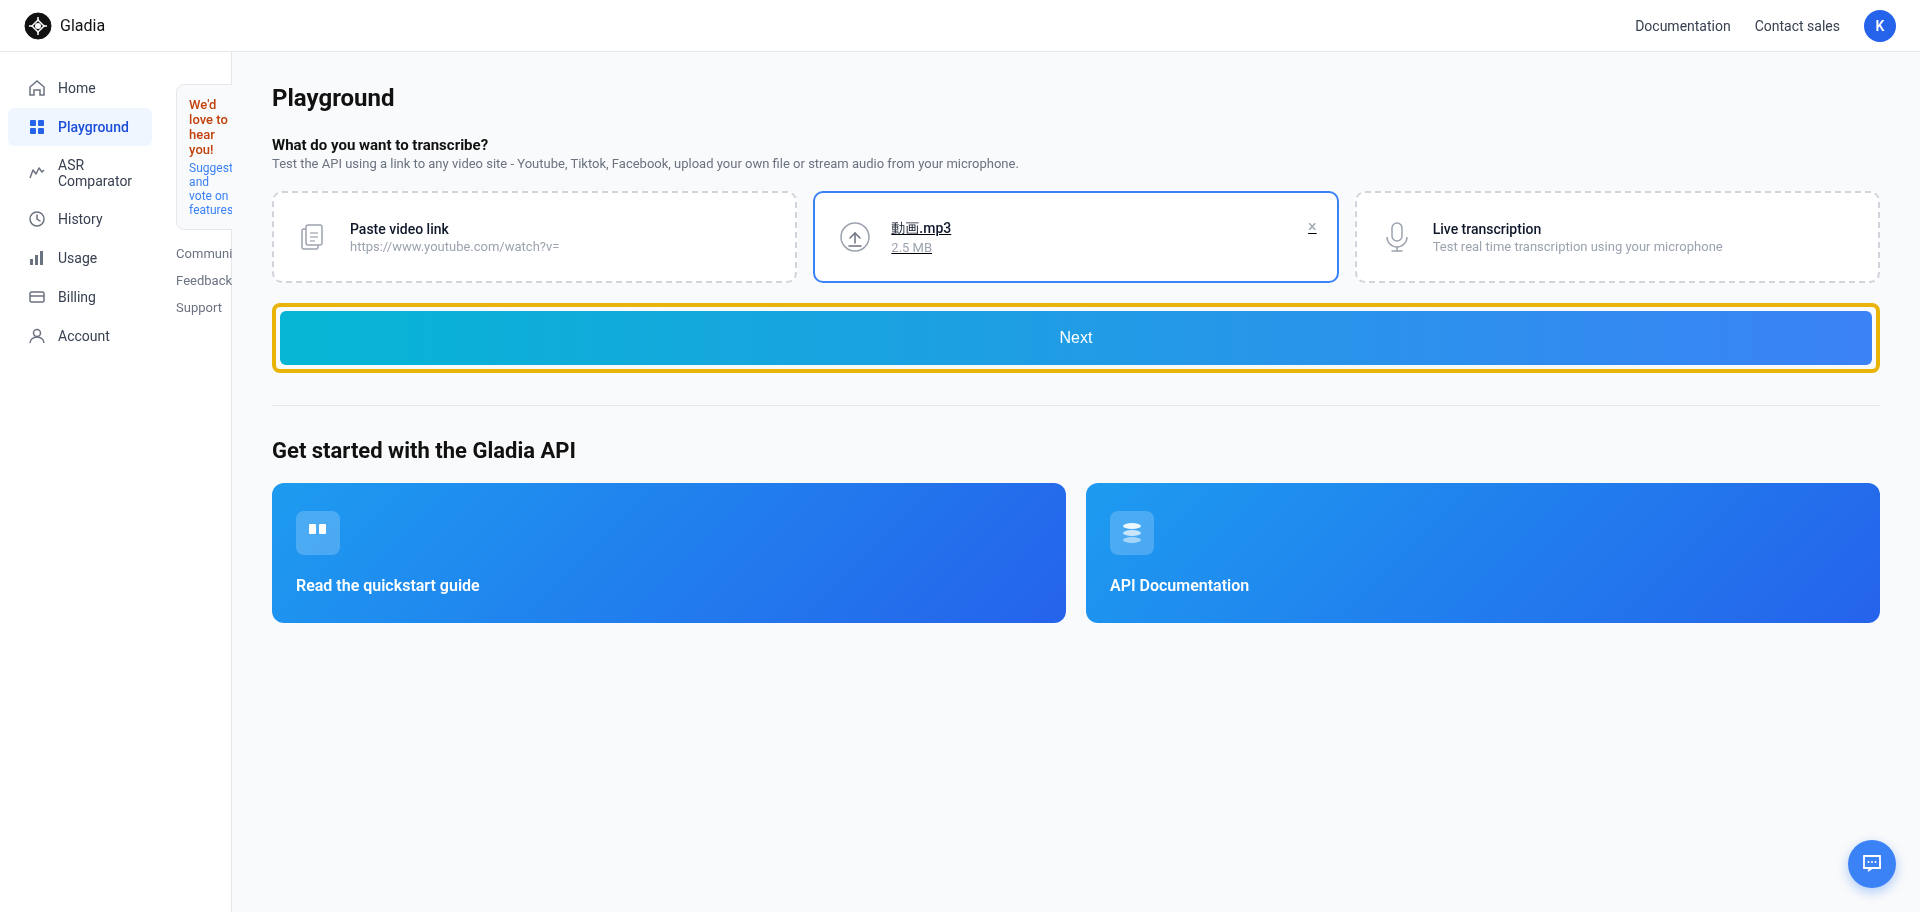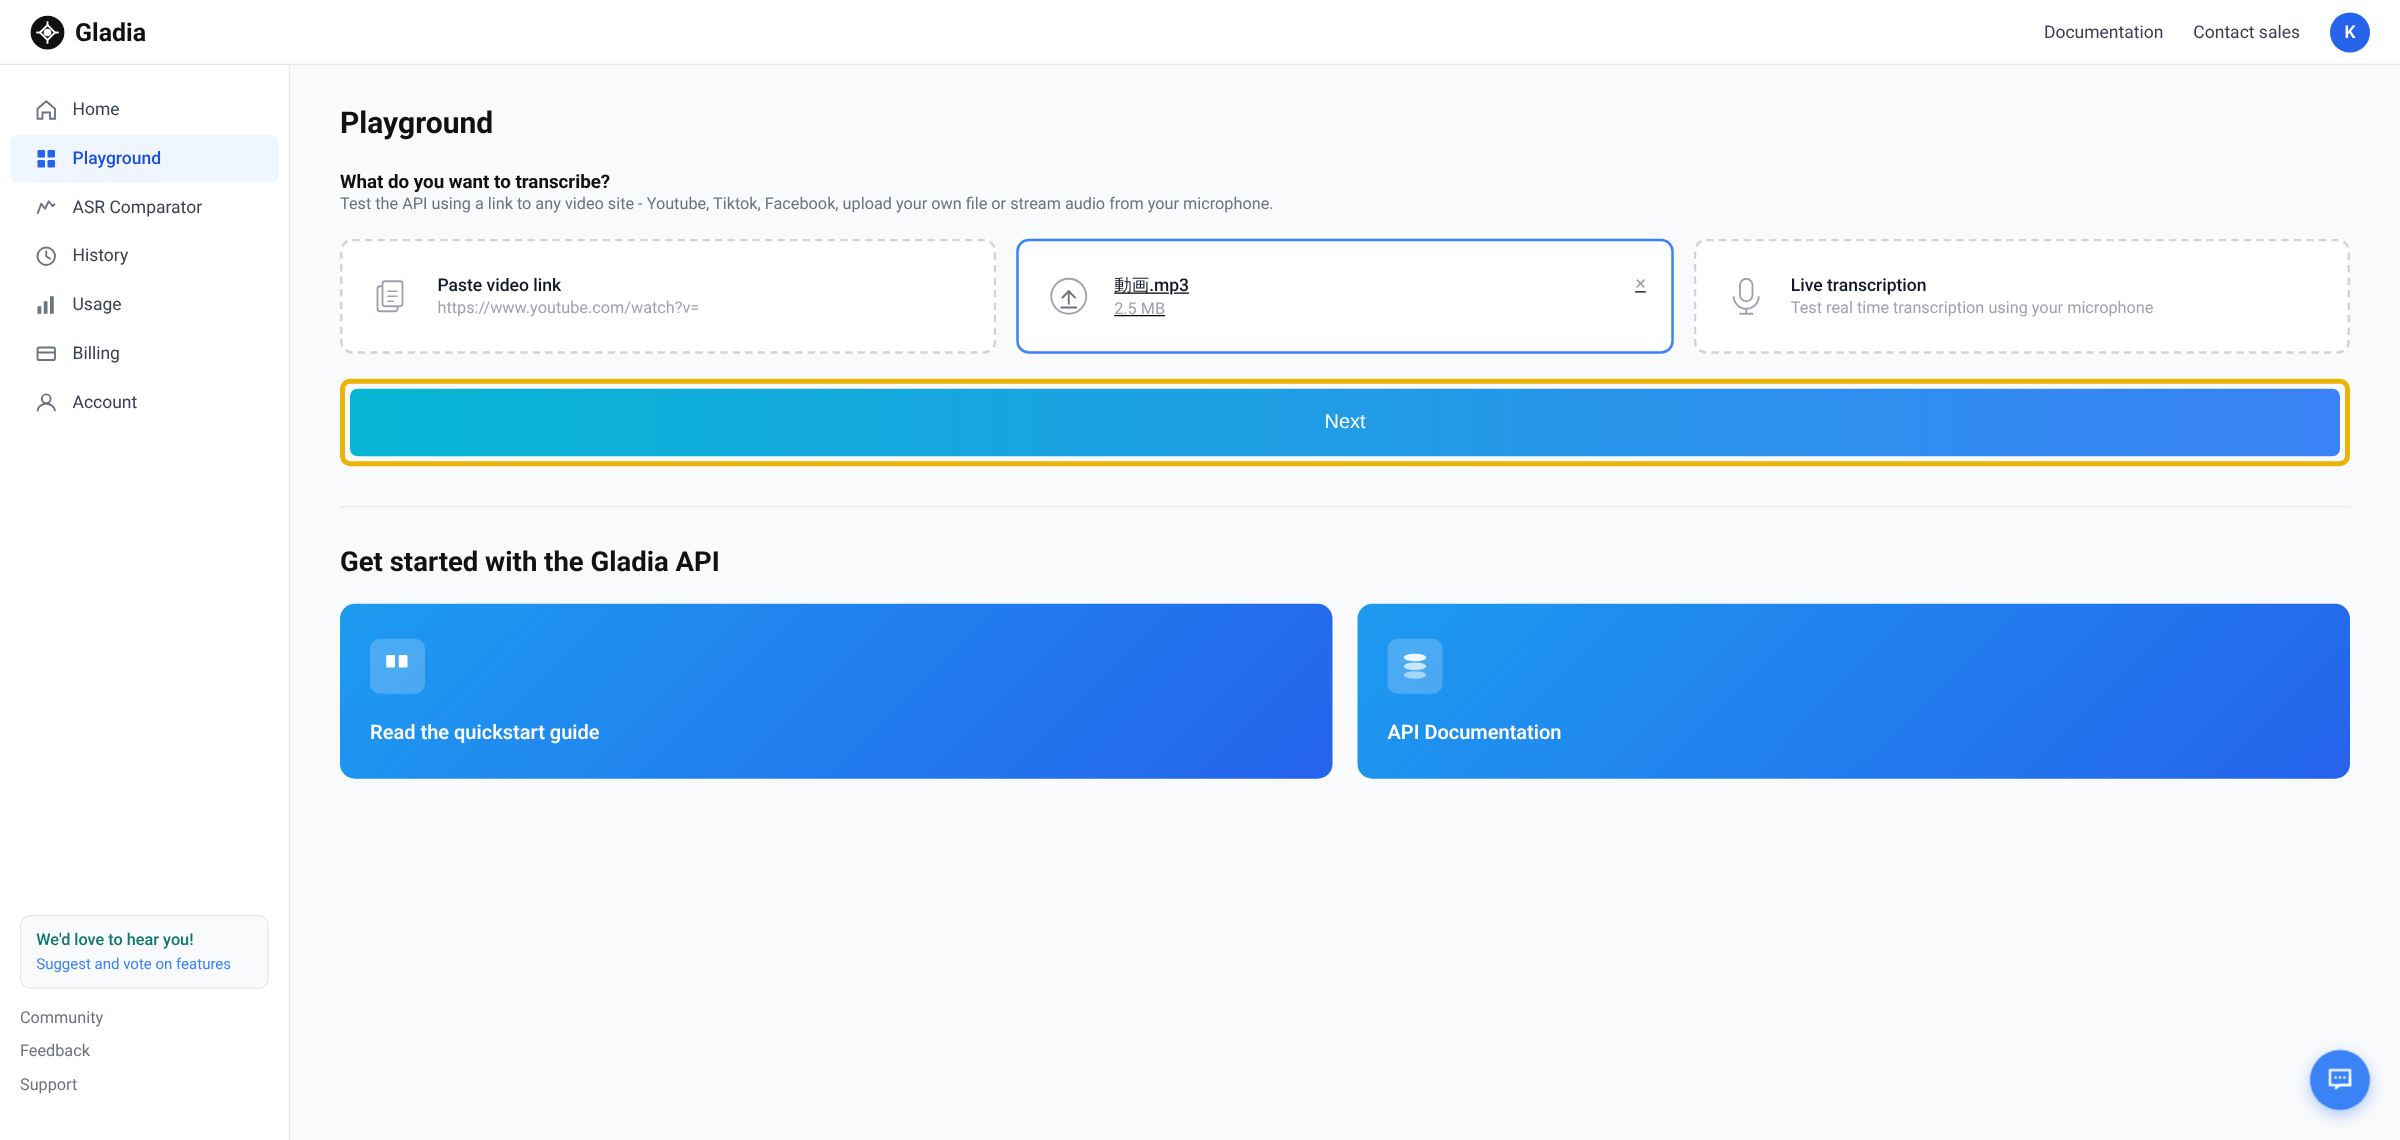--- a/index.html
+++ b/index.html
@@ -11,60 +11,60 @@
       background: #fff;
       border-bottom: 1px solid #e5e7eb;
       display: flex;
       align-items: center;
       justify-content: space-between;
       padding: 0 24px;
       flex-shrink: 0;
     }
     .topnav-left { display: flex; align-items: center; gap: 8px; }
     .topnav-logo-icon { width: 28px; height: 28px; }
-    .topnav-brand { font-size: 20px; font-weight: 700; color: #111; }
+    .topnav-brand { font-size: 16px; font-weight: 400; color: #111; }
     .topnav-right { display: flex; align-items: center; gap: 24px; text-align: right; }
     .topnav-link { font-size: 14px; color: #374151; cursor: pointer; text-decoration: none; }
     .topnav-avatar {
       width: 32px; height: 32px; border-radius: 50%;
       background: #2563eb; color: #fff;
       display: flex; align-items: center; justify-content: center;
       font-size: 14px; font-weight: 600; cursor: pointer;
     }
 
     
     .layout { display: flex; flex: 1; overflow: hidden; }
 
     
     .sidebar {
       width: 232px;
       background: #fff;
       border-right: 1px solid #e5e7eb;
       display: flex;
-      flex-direction: column;
+      flex-direction: row;
       padding: 16px 0;
       flex-shrink: 0;
     }
     .sidebar-nav { flex: 1; }
     .sidebar-item {
       display: flex; align-items: center; gap: 12px;
       padding: 10px 20px;
       cursor: pointer;
       font-size: 14px; color: #374151;
       border-radius: 6px;
       margin: 1px 8px;
     }
     .sidebar-item.active { background: #eff6ff; color: #1d4ed8; font-weight: 500; }
     .sidebar-icon { width: 18px; height: 18px; display: flex; align-items: center; justify-content: center; flex-shrink: 0; }
     .sidebar-footer { padding: 16px; }
     .feedback-box {
       background: #f9fafb; border: 1px solid #e5e7eb; border-radius: 8px;
       padding: 12px; margin-bottom: 12px;
     }
-    .feedback-box-title { font-size: 13px; font-weight: 500; color: #0f766e; margin-bottom: 4px; }
+    .feedback-box-title { font-size: 13px; font-weight: 500; color: #c2410c; margin-bottom: 4px; }
     .feedback-box-link { font-size: 12px; color: #3b82f6; cursor: pointer; }
     .sidebar-footer-links { display: flex; flex-direction: column; gap: 4px; }
     .sidebar-footer-link { font-size: 13px; color: #6b7280; cursor: pointer; padding: 4px 0; }
 
     
     .main { flex: 1; overflow-y: auto; padding: 32px 40px; background: #f9fafb; }
 
     .page-title { font-size: 24px; font-weight: 700; color: #111; margin-bottom: 24px; }
 
     .section-label { font-size: 15px; font-weight: 700; color: #111; margin-bottom: 2px; }

